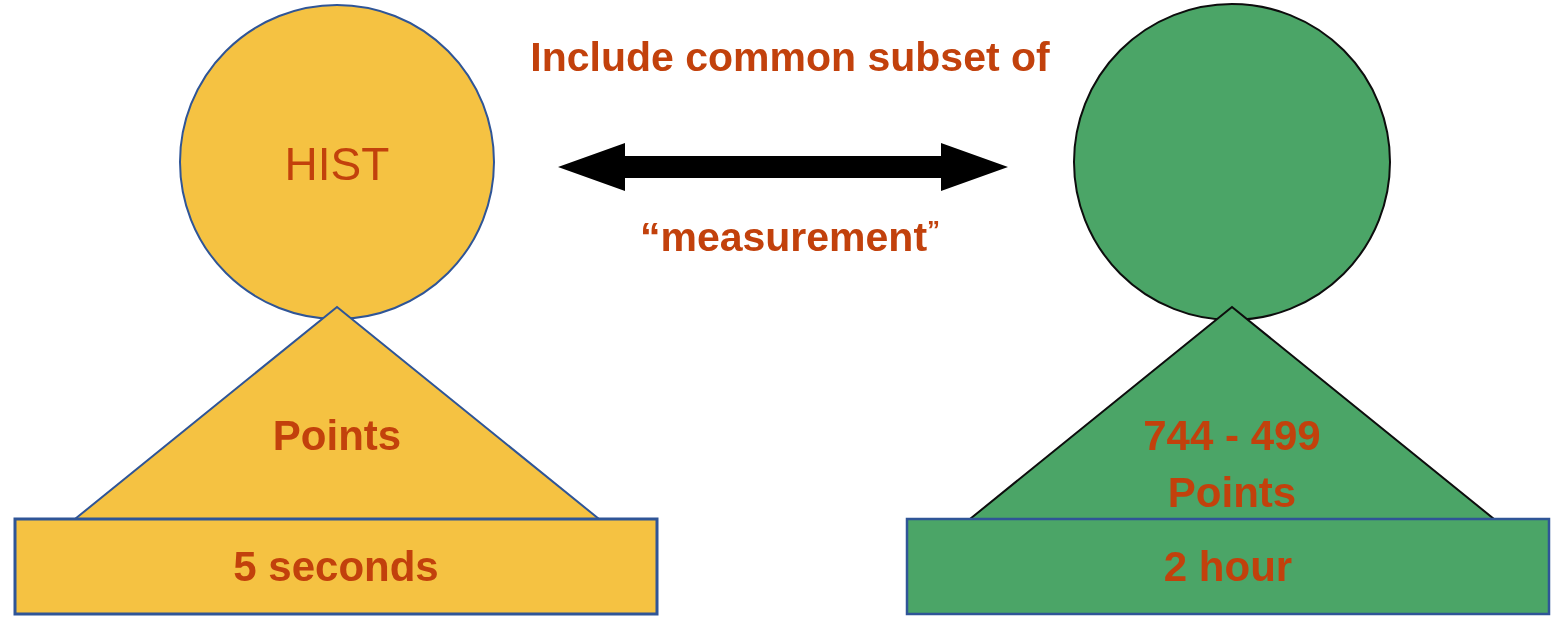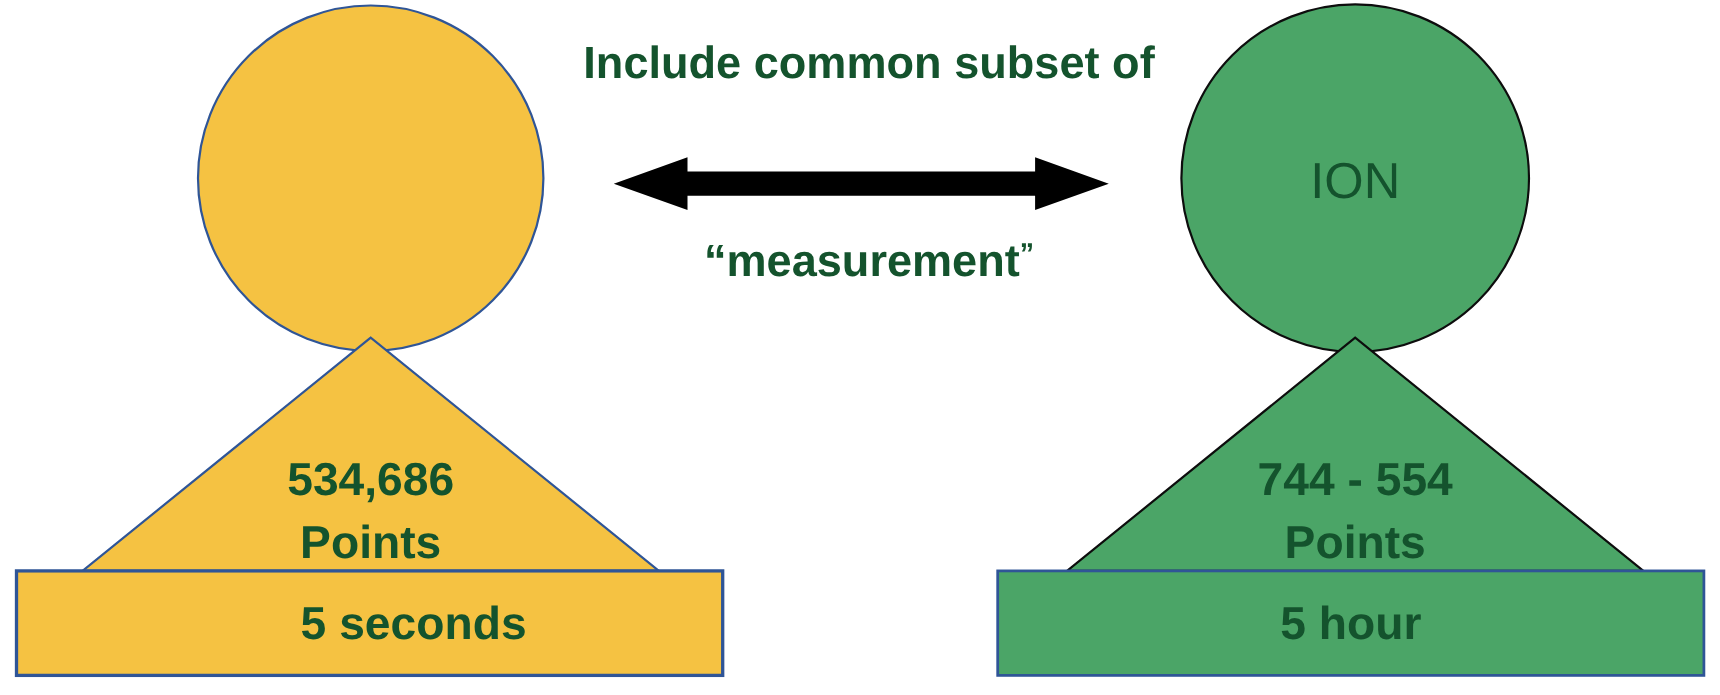--- a/index.html
+++ b/index.html
@@ -27,21 +27,21 @@
   .hist-line  { stroke: #2F5597; stroke-width: 2; }
   .ion-fill   { fill: #4BA567; }
   .ion-line-black { stroke: #0d0d0d; stroke-width: 2; }
   .ion-line-blue  { stroke: #2F5597; stroke-width: 2.5; }
   .rect-line  { stroke: #2F5597; stroke-width: 3; }
   .arrow-fill { fill: #000000; }
 
   
   .label {
     position: absolute;
-    color: #14532d;
+    color: #c2410c;
     text-align: center;
     white-space: nowrap;
   }
   .head-label {
     font-size: 46px;
     font-weight: 400;
     line-height: 52px;
   }
   .shape-label {
     font-size: 42px;
@@ -74,36 +74,35 @@
     <polygon class="hist-fill hist-line" points="337,307 75,519 599,519"></polygon>
     <rect class="hist-fill rect-line" x="15" y="519" width="642" height="95"></rect>
 
     <circle class="ion-fill ion-line-black" cx="1232" cy="162" r="158"></circle>
     <polygon class="ion-fill ion-line-black" points="1232,307 970,519 1494,519"></polygon>
     <rect class="ion-fill ion-line-blue" x="907" y="519" width="642" height="95"></rect>
 
     <polygon class="arrow-fill" points="558,167 625,143 625,156 941,156 941,143 1008,167 941,191 941,178 625,178 625,191"></polygon>
   </svg>
 
+  <div class="label head-label" style="left:177px; top:138px; width:320px;">HIST</div>
 
-  <div class="label head-label" style="left:1072px; top:138px; width:320px;">ION</div>
 
   <div class="label shape-label" style="left:187px; top:407px; width:300px;">
-    <div>534,686</div>
     <div>Points</div>
   </div>
 
   <div class="label shape-label" style="left:1082px; top:407px; width:300px;">
-    <div>744 - 554</div>
+    <div>744 - 499</div>
     <div>Points</div>
   </div>
 
-  <div class="label shape-label" style="left:15px; top:538px; width:642px;padding-left:40px;">5 seconds</div>
+  <div class="label shape-label" style="left:15px; top:538px; width:642px;">5 seconds</div>
 
-  <div class="label shape-label" style="left:907px; top:538px; width:642px;">5 hour</div>
+  <div class="label shape-label" style="left:907px; top:538px; width:642px;">2 hour</div>
 
   <div class="label annotation-title" style="left:490px; top:27px; width:600px;">
     <div>Include common subset of</div>
   </div>
 
   <div class="label overlapping" style="left:490px; top:203px; width:600px;"><span>“</span><span>measurement</span><span class="quote-close">”</span></div>
 
 </div>
 
 </body></html>

